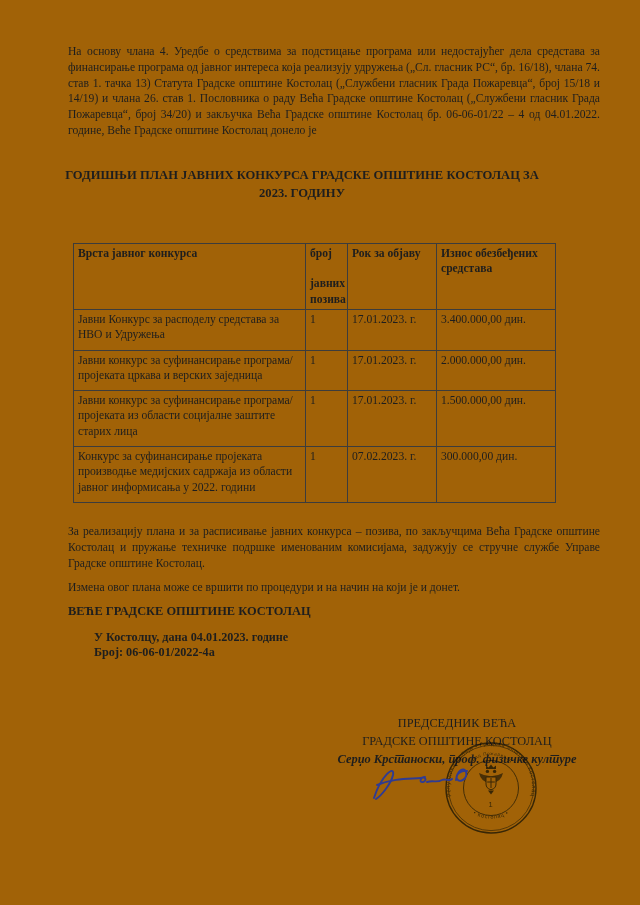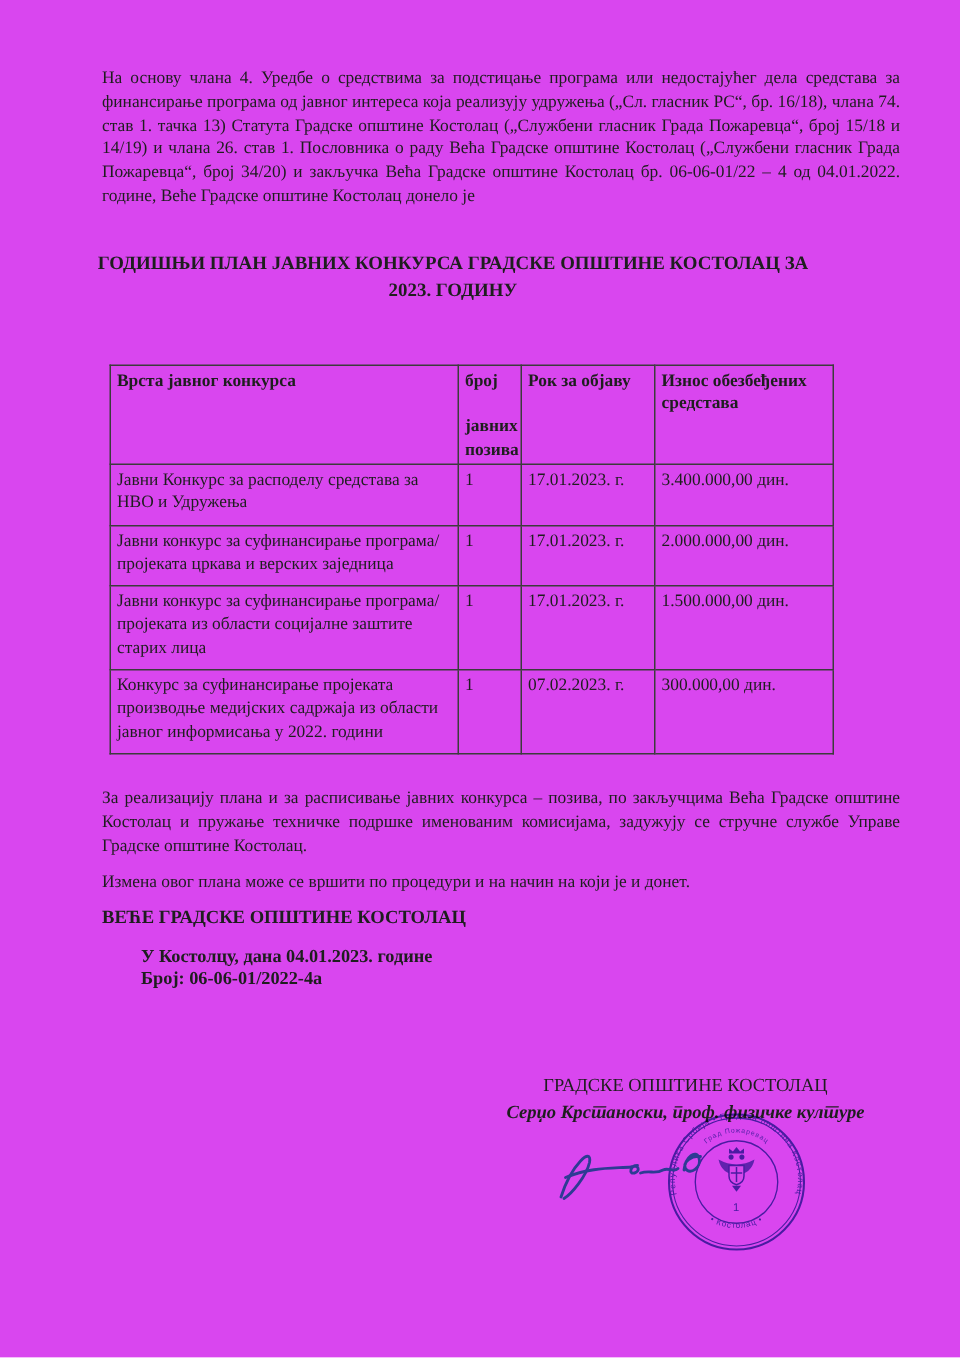--- a/index.html
+++ b/index.html
@@ -1,18 +1,18 @@
 <!DOCTYPE html>
 <html lang="sr"><head>
 <meta charset="utf-8">
 <style>
   html,body { margin:0; padding:0; background:#ffffff; }
   .page {
     position:relative; width:640px; height:905px;
-    background:#d946ef; overflow:hidden;
+    background:#a16207; overflow:hidden;
     font-family:"Liberation Serif","DejaVu Serif",serif;
     color:#1e1e1e;
   }
   .content { position:absolute; left:68px; top:44px; width:532px; }
   p { margin:0; }
   .intro { font-size:11.6px; line-height:15.8px; text-align:justify; }
   .doc-title {
     width:478px; margin:27px 0 0 -5px; text-align:center;
     font-weight:bold; font-size:12.6px; line-height:18.5px;
   }
@@ -104,20 +104,21 @@
 
     <div class="council">ВЕЋЕ ГРАДСКЕ ОПШТИНЕ КОСТОЛАЦ</div>
 
     <div class="date-row">
       <span>У Костолцу, дана 04.01.2023. године</span>
       <span>Број: 06-06-01/2022-4a</span>
     </div>
   </div>
 
   <div class="president">
+    <div>ПРЕДСЕДНИК ВЕЋА</div>
     <div>ГРАДСКЕ ОПШТИНЕ КОСТОЛАЦ</div>
     <div class="name">Серџо Крстаноски, проф. физичке културе</div>
   </div>
 
   <svg class="signature-svg" width="120" height="48" viewBox="0 0 120 48">
     <g fill="none" stroke="#2e3b94" stroke-width="1.9" stroke-linecap="round" stroke-linejoin="round">
       <path d="M10,40 C17,18 31,6 29,17 C27,26 17,38 12,41"></path>
       <path d="M13,27 C30,20 44,21 57,20"></path>
       <path d="M57,20 C62,18 63,23 59,24 C55,25 56,19 61,19"></path>
       <path d="M63,24 C69,22 73,25 78,22 C82,20 85,24 88,21"></path>

